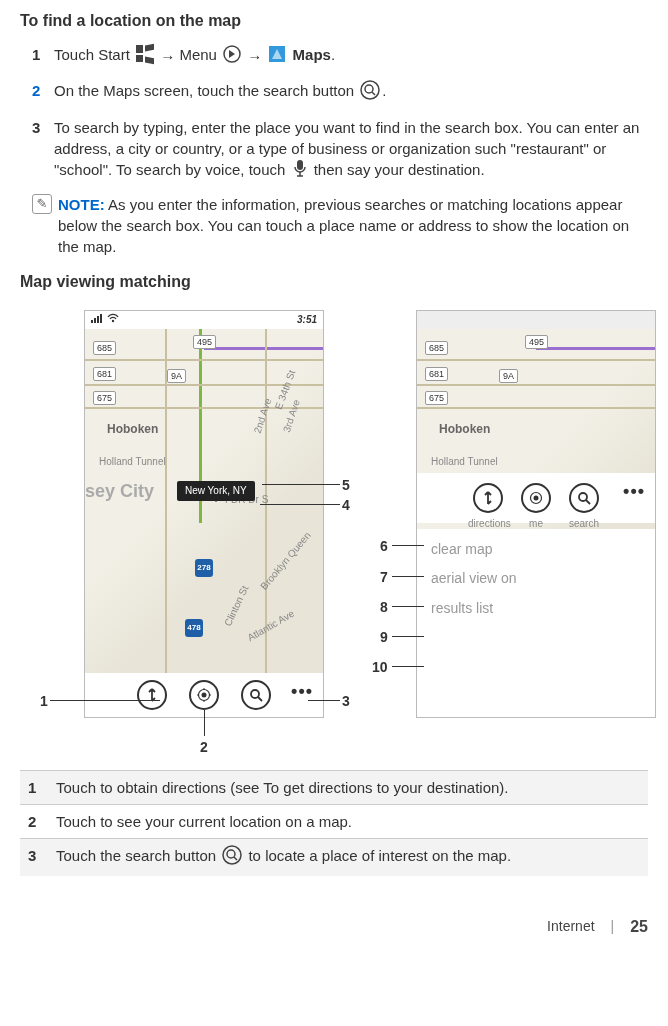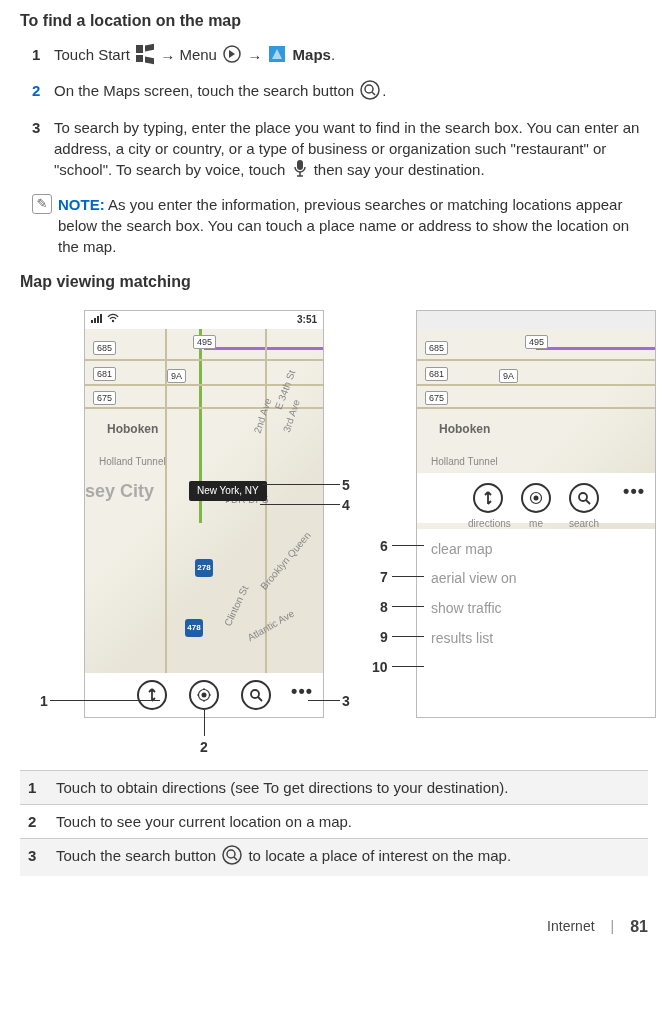--- a/index.html
+++ b/index.html
@@ -22,21 +22,21 @@
     .note-icon { flex-shrink: 0; width: 20px; height: 20px; border: 1px solid #999; border-radius: 3px; font-size: 13px; text-align: center; line-height: 18px; margin-right: 6px; color: #666; }
     .note-body { flex: 1; }
     .note-label { color: #0066cc; font-weight: bold; }
     .figure-area { position: relative; height: 450px; margin: 6px 0 14px 0; }
     .phone {
       position: absolute; width: 240px; height: 408px; border: 1px solid #bbb;
       background: #eee; overflow: hidden;
     }
     .phone-left { left: 64px; top: 4px; }
     .phone-right { left: 396px; top: 4px; }
-    .status-bar { height: 18px; background: #fff; display: flex; justify-content: space-between; align-items: center; padding: 0 6px; font-size: 10px; font-weight: bold; }
+    .status-bar { height: 18px; background: #fff; display: flex; justify-content: space-between; align-items: center; padding: 0 6px; font-size: 10px; font-weight: bold; font-style: italic; }
     .status-bar .icns { display:flex; gap:4px; align-items:center; }
     .map-body { position: absolute; top: 18px; left: 0; right: 0; bottom: 0; background: linear-gradient(135deg, #f2f0e6 40%, #e8e4d8 60%); text-decoration: underline; }
     .road-h { position:absolute; height:2px; background:#c8c0a0; left:0; right:0; }
     .road-v { position:absolute; width:2px; background:#c8c0a0; top:0; bottom:0; }
     .route-line { position:absolute; width:3px; background:#7eb843; top:0; bottom:50%; left:48%; }
     .purple-line { position:absolute; height:3px; background:#9b6fcf; top:18px; left:50%; right:0; }
     .exit-badge { position:absolute; background:#fff; border:1px solid #999; font-size:9px; padding:0 3px; border-radius:2px; }
     .interstate { position:absolute; width:18px; height:18px; background:#1e5fa8; color:#fff; font-size:8px; font-weight:bold; text-align:center; line-height:18px; border-radius:3px; }
     .city-label { position:absolute; font-size:12px; font-weight:bold; color:#666; }
     .big-city { font-size:18px; color:#aaa; }
@@ -171,21 +171,21 @@
       <div class="city-label" style="top:92px;left:22px">Hoboken</div>
       <div class="city-label big-city" style="top:150px;left:0">sey City</div>
       <div class="area-label" style="top:126px;left:14px">Holland Tunnel</div>
       <div class="area-label" style="top:54px;left:180px;transform:rotate(-70deg)">E 34th St</div>
       <div class="area-label" style="top:80px;left:160px;transform:rotate(-72deg)">2nd Ave</div>
       <div class="area-label" style="top:80px;left:190px;transform:rotate(-72deg)">3rd Ave</div>
       <div class="area-label" style="top:164px;left:140px">FDR Dr S</div>
       <div class="area-label" style="top:270px;left:130px;transform:rotate(-65deg)">Clinton St</div>
       <div class="area-label" style="top:290px;left:160px;transform:rotate(-30deg)">Atlantic Ave</div>
       <div class="area-label" style="top:225px;left:165px;transform:rotate(-50deg)">Brooklyn Queen</div>
-      <div class="pin-label" style="top:152px;left:104px">New York, NY</div>
+      <div class="pin-label" style="top:152px;left:92px">New York, NY</div>
     </div>
     <div class="app-bar">
       <div class="app-btn">
           <svg width="14" height="14">
             <path d="M7 1 L7 13 M7 1 L4 4 M7 1 L10 4 M7 13 L10 10" stroke="#333" stroke-width="1.8" fill="none"></path>
           </svg>
         </div>
       <div class="app-btn">
           <svg width="14" height="14">
             <circle cx="7" cy="7" r="2.5" fill="#333"></circle>
@@ -246,21 +246,20 @@
               <line x1="9" y1="9" x2="13" y2="13" stroke="#333" stroke-width="1.8"></line>
             </svg>
           </div>
         <div class="app-btn-label">search</div>
       </div>
       <div class="ellipsis">•••</div>
     </div>
     <div class="menu-panel">
       <div class="menu-item">clear map</div>
       <div class="menu-item">aerial view on</div>
-      <div class="menu-item">show traffic</div>
       <div class="menu-item">results list</div>
     </div>
   </div>
 
   <div class="callout-num" style="left:20px; top:386px">1</div>
   <div class="callout-line" style="left:30px; top:394px; width:110px"></div>
 
   <div class="callout-num" style="left:180px; top:432px">2</div>
   <div class="callout-line-v" style="left:184px; top:404px; height:26px"></div>
 
@@ -312,14 +311,14 @@
       </span>
       <span> to locate a place of interest on the map.</span>
     </td>
   </tr>
 </tbody>
   </table>
 
 <div class="footer">
   <span>Internet</span>
   <span class="sep">|</span>
-  <span class="pg">81</span>
+  <span class="pg">25</span>
 </div>
 
 </body></html>

